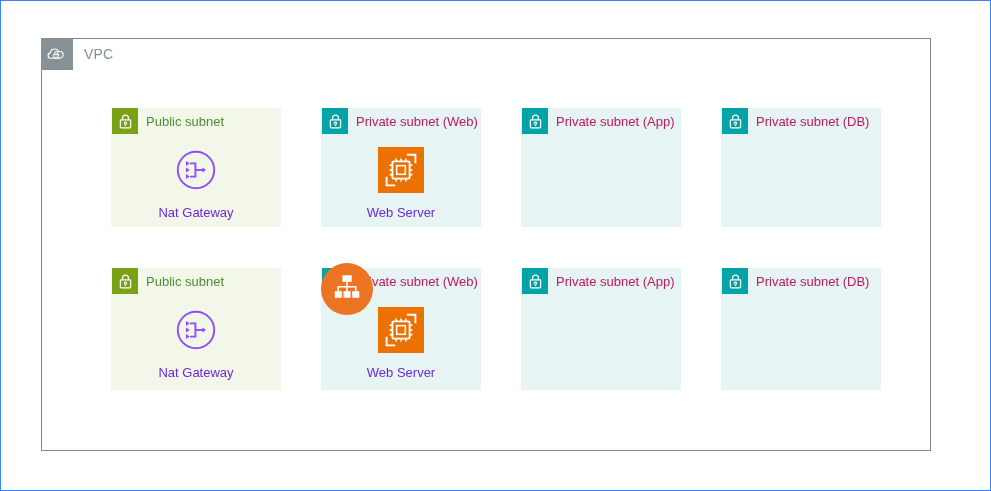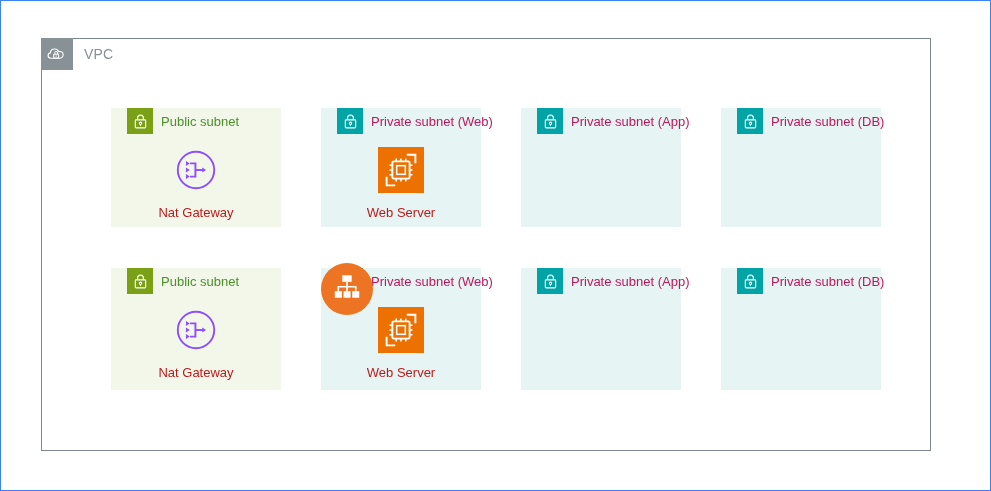--- a/index.html
+++ b/index.html
@@ -57,21 +57,21 @@
   
   .subnet {
     position: absolute;
     box-sizing: border-box;
   }
   .subnet.public  { background: #f2f7e9; }
   .subnet.private { background: #e6f4f4; }
 
   .subnet-header {
     position: absolute;
-    left: 16px;
+    left: 1px;
     top: 0;
     display: flex;
     align-items: center;
     height: 26px;
   }
   .subnet-icon-box {
     width: 26px;
     height: 26px;
     display: flex;
     align-items: center;
@@ -102,21 +102,21 @@
   .resource-glyph {
     width: 48px;
     height: 48px;
     display: flex;
     align-items: center;
     justify-content: center;
   }
   .resource-label {
     margin-top: 11px;
     font-size: 13px;
-    color: #b91c1c;
+    color: #6d28d9;
     white-space: nowrap;
   }
 
   
   #load-balancer {
     position: absolute;
     left: 279px;
     top: 224px;
     width: 52px;
     height: 52px;

